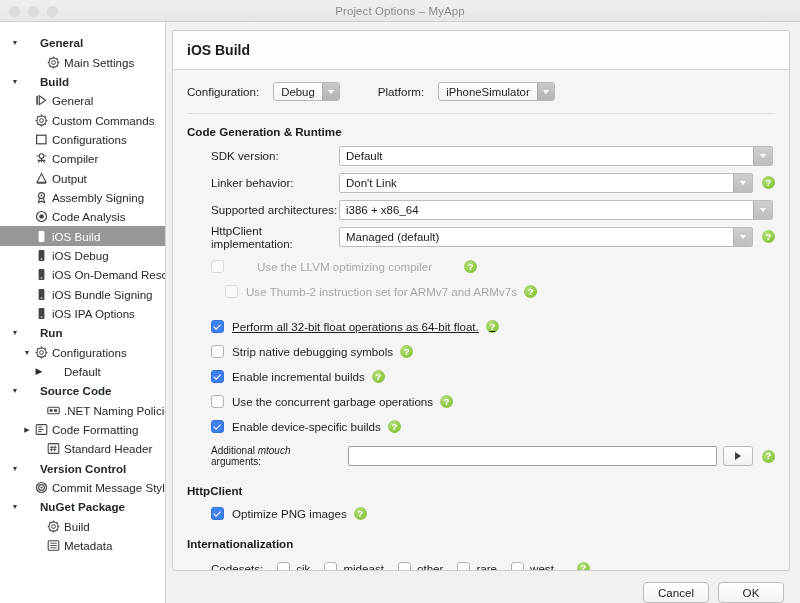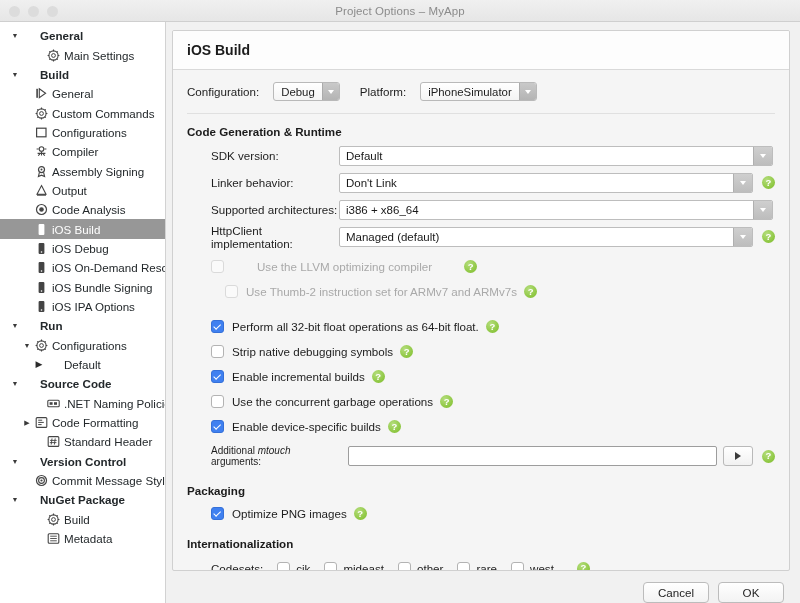--- a/index.html
+++ b/index.html
@@ -25,21 +25,21 @@
   .title-text { font-size: 11.5px; color: #8b8b8b; letter-spacing: .1px; }
 
   
   .body-split { display: flex; height: 581px; width: 100%; }
 
   
   .sidebar {
     width: 186px; height: 100%;
     background: #ffffff;
     border-right: 1px solid #d2d2d2;
-    padding-top: 4px;
+    padding-top: 11px;
     overflow: hidden;
   }
   .row {
     display: flex; align-items: center;
     height: 19.35px;
     font-size: 11.6px; color: #23282b;
     white-space: nowrap;
   }
   .row.group { font-weight: bold; }
   .row.selected { background: #979797; color: #ffffff; }
@@ -272,36 +272,36 @@
               <circle cx="6.5" cy="4" r="2.3" fill="none" stroke="#444" stroke-width="1.1"></circle>
               <path d="M6.5 6.4v4.2M2.6 8.4h7.8M3.2 10.7l1.6-1.6M9.8 10.7L8.2 9.1M1.6 4h2M9.4 4h2" stroke="#444" stroke-width="1.1" fill="none"></path>
             </svg>
           </span>
           <span>Compiler</span>
         </div>
         <div class="row i1">
           <span class="disc"></span>
           <span class="ico">
             <svg width="13" height="13" viewBox="0 0 13 13">
+              <path d="M6.5 1.6 L11 10.2 H2 Z" fill="none" stroke="#444" stroke-width="1.1"></path>
+              <rect x="2" y="10.2" width="9" height="1.5" fill="#444"></rect>
+            </svg>
+          </span>
+          <span>Output</span>
+        </div>
+        <div class="row i1">
+          <span class="disc"></span>
+          <span class="ico">
+            <svg width="13" height="13" viewBox="0 0 13 13">
               <circle cx="6.5" cy="4.6" r="3" fill="none" stroke="#444" stroke-width="1.2"></circle>
               <circle cx="6.5" cy="4.6" r="1" fill="#444"></circle>
               <path d="M4.4 7.3 L3.4 11.6 L6.5 10.2 L9.6 11.6 L8.6 7.3" fill="none" stroke="#444" stroke-width="1.1"></path>
             </svg>
           </span>
           <span>Assembly Signing</span>
-        </div>
-        <div class="row i1">
-          <span class="disc"></span>
-          <span class="ico">
-            <svg width="13" height="13" viewBox="0 0 13 13">
-              <path d="M6.5 1.6 L11 10.2 H2 Z" fill="none" stroke="#444" stroke-width="1.1"></path>
-              <rect x="2" y="10.2" width="9" height="1.5" fill="#444"></rect>
-            </svg>
-          </span>
-          <span>Output</span>
         </div>
         <div class="row i1">
           <span class="disc"></span>
           <span class="ico">
             <svg width="13" height="13" viewBox="0 0 13 13">
               <circle cx="6.5" cy="6.5" r="5" fill="none" stroke="#444" stroke-width="1.2"></circle>
               <circle cx="6.5" cy="6.5" r="2.3" fill="#444"></circle>
             </svg>
           </span>
           <span>Code Analysis</span>
@@ -469,21 +469,21 @@
         <div class="panel-body">
 
           <div class="configrow">
             <span>Configuration:</span>
             <span class="popup">
               <span class="pv">Debug</span>
               <span class="parrow">
                   <span class="caret"></span>
                 </span>
             </span>
-            <span style="margin-left:6px">Platform:</span>
+            <span style="margin-left:24px">Platform:</span>
             <span class="popup">
               <span class="pv">iPhoneSimulator</span>
               <span class="parrow">
                   <span class="caret"></span>
                 </span>
             </span>
           </div>
 
           <div class="section">Code Generation &amp; Runtime</div>
           <div id="cg-fields">
@@ -530,21 +530,21 @@
               <div class="cbrow pad1 disabled" style="margin-top: 4px; gap: 25px;">
                 <span class="cb dis"></span>
                 <span>Use the LLVM optimizing compiler</span>
                 <span class="help">?</span>
               </div>
               <div class="cbrow pad2 disabled">
                 <span class="cb dis"></span>
                 <span>Use Thumb-2 instruction set for ARMv7 and ARMv7s</span>
                 <span class="help">?</span>
               </div>
-              <div class="cbrow pad1" style="margin-top: 10px;">
+              <div class="cbrow pad1" style="margin-top: 10px; text-decoration: underline;">
                 <span class="cb checked"></span>
                 <span>Perform all 32-bit float operations as 64-bit float.</span>
                 <span class="help">?</span>
               </div>
               <div class="cbrow pad1">
                 <span class="cb"></span>
                 <span>Strip native debugging symbols</span>
                 <span class="help">?</span>
               </div>
               <div class="cbrow pad1">
@@ -566,21 +566,21 @@
 
           <div class="mtrow">
             <span class="mtlabel"><span>Additional </span><i>mtouch</i><span> arguments:</span></span>
             <input class="textfield" type="text" value="" style="">
             <span class="flagbtn">
                 <span class="flag"></span>
               </span>
             <span class="help">?</span>
           </div>
 
-          <div class="section">Packaging</div>
+          <div class="section">HttpClient</div>
           <div id="pk-checks">
               <div class="cbrow pad1">
                 <span class="cb checked"></span>
                 <span>Optimize PNG images</span>
                 <span class="help">?</span>
               </div>
             </div>
 
           <div class="section">Internationalization</div>
           <div class="codeset-row">

